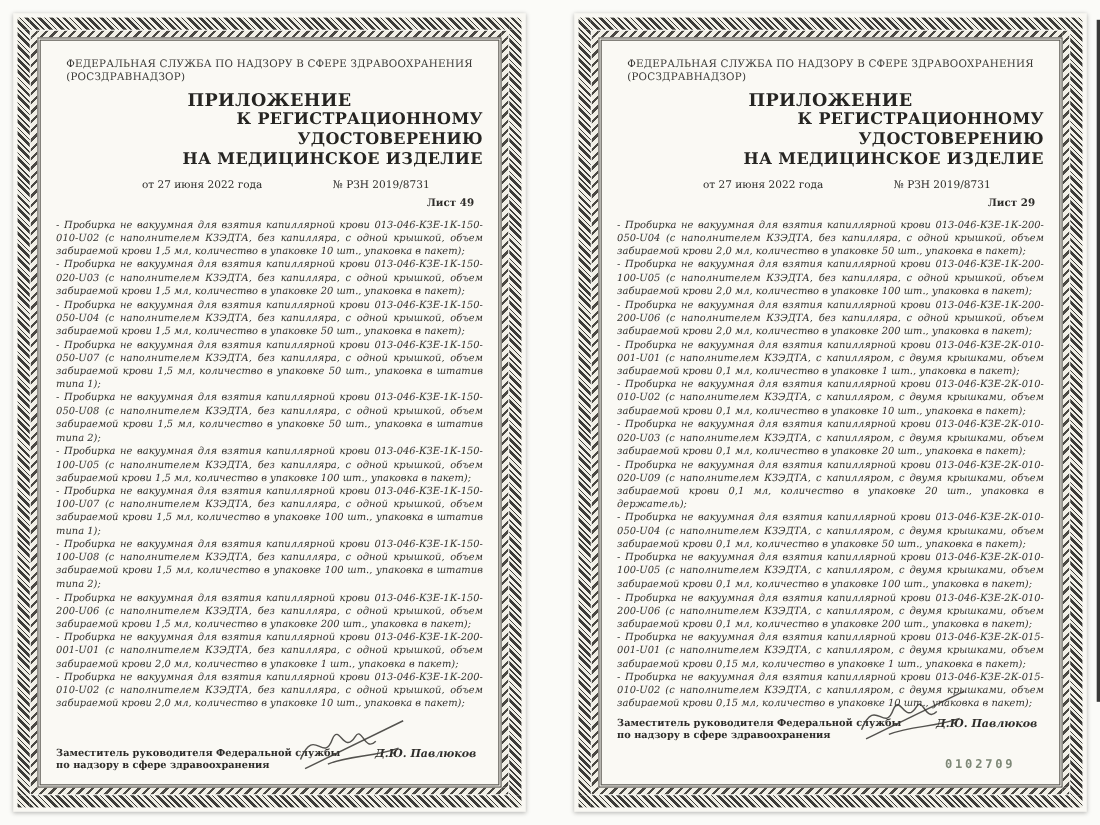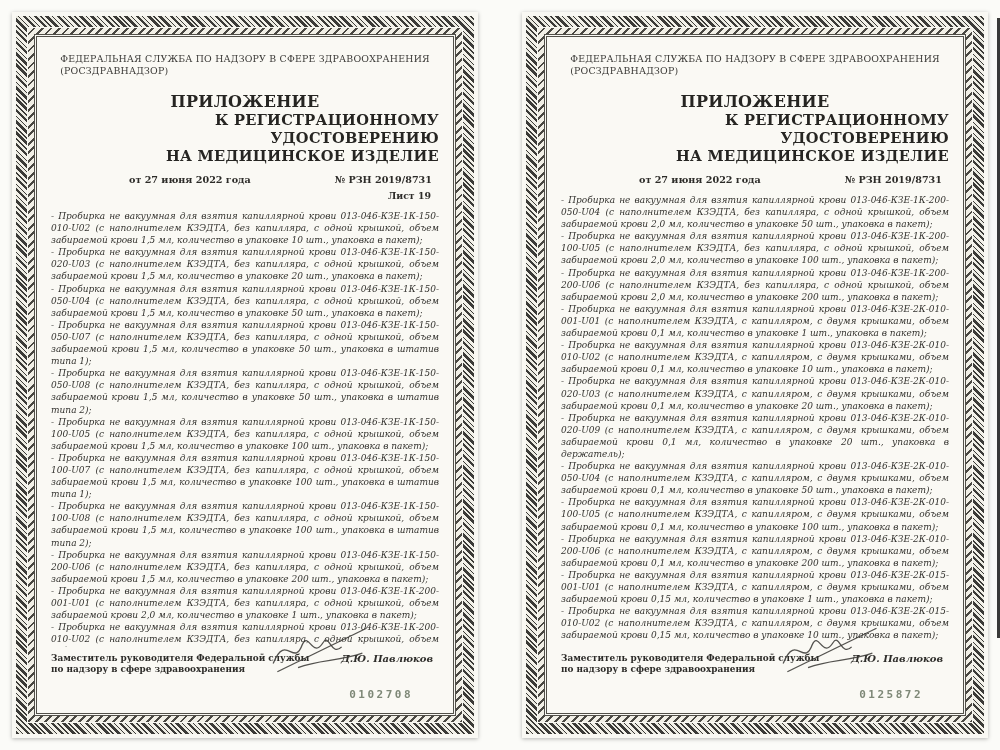--- a/index.html
+++ b/index.html
@@ -37,26 +37,26 @@
   .interior{
     height:100%;box-sizing:border-box;
     border:3px double #514f48;
     padding:14px 14px 10px 14px;
     display:flex;flex-direction:column;
     overflow:hidden;position:relative;
     background:#faf9f4;
   }
   .agency{width:fit-content;margin:2px auto 0 auto;text-align:left;
     font-size:9.4px;line-height:12px;letter-spacing:.2px;color:#3a3936;}
-  .title{text-align:center;margin-top:15px;font-weight:bold;letter-spacing:.3px;color:#262522;}
+  .title{text-align:center;margin-top:4px;font-weight:bold;letter-spacing:.3px;color:#262522;}
   .title .t1{font-size:16px;line-height:19px;}
   .title .t2{font-size:14.6px;line-height:18px;text-align:right;}
-  .meta{display:flex;margin-top:9px;font-weight:bold;font-size:9.6px;color:#2c2b28;align-items:flex-end;}
+  .meta{display:flex;margin-top:9px;font-weight:normal;font-size:9.6px;color:#2c2b28;align-items:flex-end;}
   .m-date{margin-left:78px;}
-  .m-num{margin-left:84px;}
+  .m-num{margin-left:64px;}
   .sheet{text-align:right;padding-right:8px;margin-top:5px;font-weight:bold;font-size:9.4px;}
   .items{flex:1 1 auto;overflow:hidden;margin-top:9px;font-style:italic;}
   .items p{
     margin:0;font-size:9px;line-height:12.1px;
     text-align:justify;color:#33322e;
   }
   .sign-row{
     margin-top:auto;display:flex;justify-content:space-between;align-items:flex-start;
     position:relative;padding:6px 2px 0 0;
   }
@@ -89,21 +89,21 @@
             <div class="t1">ПРИЛОЖЕНИЕ</div>
             <div class="t2">К РЕГИСТРАЦИОННОМУ УДОСТОВЕРЕНИЮ</div>
             <div class="t2">НА МЕДИЦИНСКОЕ ИЗДЕЛИЕ</div>
           </div>
 
           <div class="meta">
             <span class="m-date">от 27 июня 2022 года</span>
             <span class="m-num">№  РЗН 2019/8731</span>
           </div>
 
-          <div class="sheet">Лист 19</div>
+          <div class="sheet">Лист 49</div>
 
           <div class="items">
 
           <p>- Пробирка не вакуумная для взятия капиллярной крови 013-046-КЗЕ-1К-150-010-U02 (с наполнителем КЗЭДТА, без капилляра, с одной крышкой, объем забираемой крови 1,5 мл, количество в упаковке 10 шт., упаковка в пакет);</p>
               <p>- Пробирка не вакуумная для взятия капиллярной крови 013-046-КЗЕ-1К-150-020-U03 (с наполнителем КЗЭДТА, без капилляра, с одной крышкой, объем забираемой крови 1,5 мл, количество в упаковке 20 шт., упаковка в пакет);</p>
               <p>- Пробирка не вакуумная для взятия капиллярной крови 013-046-КЗЕ-1К-150-050-U04 (с наполнителем КЗЭДТА, без капилляра, с одной крышкой, объем забираемой крови 1,5 мл, количество в упаковке 50 шт., упаковка в пакет);</p>
               <p>- Пробирка не вакуумная для взятия капиллярной крови 013-046-КЗЕ-1К-150-050-U07 (с наполнителем КЗЭДТА, без капилляра, с одной крышкой, объем забираемой крови 1,5 мл, количество в упаковке 50 шт., упаковка в штатив типа 1);</p>
               <p>- Пробирка не вакуумная для взятия капиллярной крови 013-046-КЗЕ-1К-150-050-U08 (с наполнителем КЗЭДТА, без капилляра, с одной крышкой, объем забираемой крови 1,5 мл, количество в упаковке 50 шт., упаковка в штатив типа 2);</p>
               <p>- Пробирка не вакуумная для взятия капиллярной крови 013-046-КЗЕ-1К-150-100-U05 (с наполнителем КЗЭДТА, без капилляра, с одной крышкой, объем забираемой крови 1,5 мл, количество в упаковке 100 шт., упаковка в пакет);</p>
               <p>- Пробирка не вакуумная для взятия капиллярной крови 013-046-КЗЕ-1К-150-100-U07 (с наполнителем КЗЭДТА, без капилляра, с одной крышкой, объем забираемой крови 1,5 мл, количество в упаковке 100 шт., упаковка в штатив типа 1);</p>
@@ -119,21 +119,20 @@
               <div>по надзору в сфере здравоохранения</div>
             </div>
             <svg class="sign-svg" viewBox="0 0 110 54">
               <path d="M6 40 C 18 10, 26 44, 34 22 C 40 8, 44 36, 54 20 C 60 10, 62 34, 72 24"></path>
               <path d="M10 48 L 96 6"></path>
               <path d="M30 44 C 50 36, 70 38, 92 30"></path>
             </svg>
             <div class="sign-name">Д.Ю. Павлюков</div>
           </div>
 
-          <div class="serial">0102708</div>
 
         </div>
       </div>
     </div>
   </div>
 
   <div class="page">
     <div class="orn-a">
       <div class="orn-b">
         <div class="interior">
@@ -147,20 +146,21 @@
             <div class="t1">ПРИЛОЖЕНИЕ</div>
             <div class="t2">К РЕГИСТРАЦИОННОМУ УДОСТОВЕРЕНИЮ</div>
             <div class="t2">НА МЕДИЦИНСКОЕ ИЗДЕЛИЕ</div>
           </div>
 
           <div class="meta">
             <span class="m-date">от 27 июня 2022 года</span>
             <span class="m-num">№  РЗН 2019/8731</span>
           </div>
 
+          <div class="sheet">Лист 29</div>
 
           <div class="items">
 
           <p>- Пробирка не вакуумная для взятия капиллярной крови 013-046-КЗЕ-1К-200-050-U04 (с наполнителем КЗЭДТА, без капилляра, с одной крышкой, объем забираемой крови 2,0 мл, количество в упаковке 50 шт., упаковка в пакет);</p>
               <p>- Пробирка не вакуумная для взятия капиллярной крови 013-046-КЗЕ-1К-200-100-U05 (с наполнителем КЗЭДТА, без капилляра, с одной крышкой, объем забираемой крови 2,0 мл, количество в упаковке 100 шт., упаковка в пакет);</p>
               <p>- Пробирка не вакуумная для взятия капиллярной крови 013-046-КЗЕ-1К-200-200-U06 (с наполнителем КЗЭДТА, без капилляра, с одной крышкой, объем забираемой крови 2,0 мл, количество в упаковке 200 шт., упаковка в пакет);</p>
               <p>- Пробирка не вакуумная для взятия капиллярной крови 013-046-КЗЕ-2К-010-001-U01 (с наполнителем КЗЭДТА, с капилляром, с двумя крышками, объем забираемой крови 0,1 мл, количество в упаковке 1 шт., упаковка в пакет);</p>
               <p>- Пробирка не вакуумная для взятия капиллярной крови 013-046-КЗЕ-2К-010-010-U02 (с наполнителем КЗЭДТА, с капилляром, с двумя крышками, объем забираемой крови 0,1 мл, количество в упаковке 10 шт., упаковка в пакет);</p>
               <p>- Пробирка не вакуумная для взятия капиллярной крови 013-046-КЗЕ-2К-010-020-U03 (с наполнителем КЗЭДТА, с капилляром, с двумя крышками, объем забираемой крови 0,1 мл, количество в упаковке 20 шт., упаковка в пакет);</p>
               <p>- Пробирка не вакуумная для взятия капиллярной крови 013-046-КЗЕ-2К-010-020-U09 (с наполнителем КЗЭДТА, с капилляром, с двумя крышками, объем забираемой крови 0,1 мл, количество в упаковке 20 шт., упаковка в держатель);</p>
@@ -177,21 +177,21 @@
               <div>по надзору в сфере здравоохранения</div>
             </div>
             <svg class="sign-svg" viewBox="0 0 110 54">
               <path d="M6 40 C 18 10, 26 44, 34 22 C 40 8, 44 36, 54 20 C 60 10, 62 34, 72 24"></path>
               <path d="M10 48 L 96 6"></path>
               <path d="M30 44 C 50 36, 70 38, 92 30"></path>
             </svg>
             <div class="sign-name">Д.Ю. Павлюков</div>
           </div>
 
-          <div class="serial">0125872</div>
+          <div class="serial">0102709</div>
 
         </div>
       </div>
     </div>
   </div>
 
   <div class="scan-edge"></div>
 </div>
 
 </body></html>

